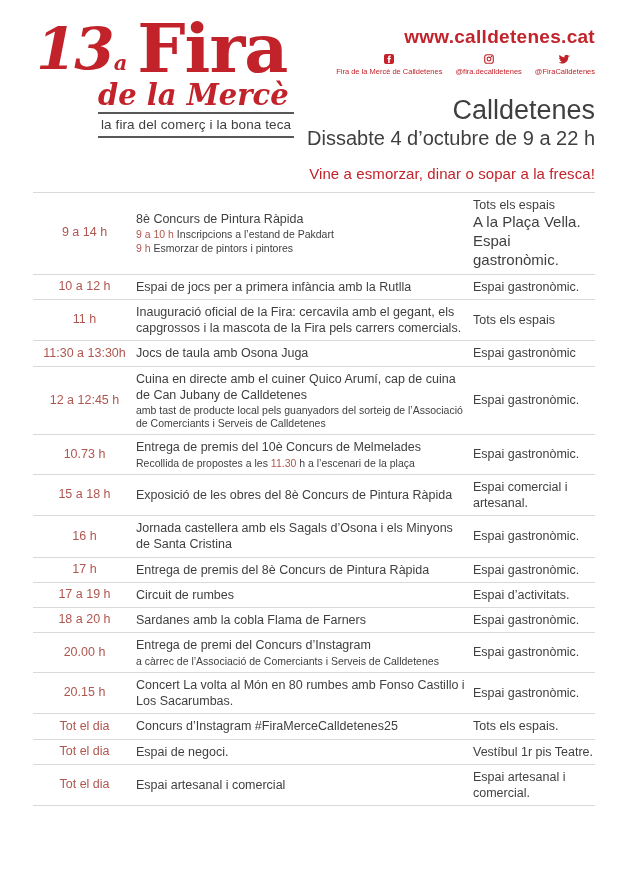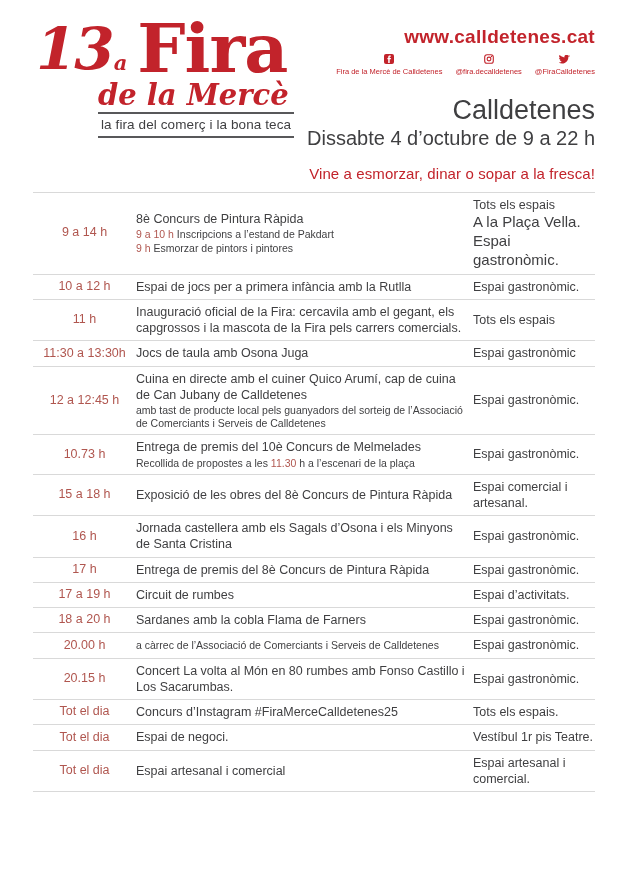--- a/index.html
+++ b/index.html
@@ -215,20 +215,21 @@
       <div class="event-title">Sardanes amb la cobla Flama de Farners</div>
     </div>
     <div class="col-loc">
       <div class="loc-main">Espai gastronòmic.</div>
     </div>
   </div>
 
   <div class="row">
     <div class="col-time">20.00 h</div>
     <div class="col-event">
+      <div class="event-title">Entrega de premi del Concurs d’Instagram</div>
     <div class="event-sub"><span class="seg-dark">a càrrec de l’Associació de Comerciants i Serveis de Calldetenes</span></div>
         </div>
     <div class="col-loc">
       <div class="loc-main">Espai gastronòmic.</div>
     </div>
   </div>
 
   <div class="row">
     <div class="col-time">20.15 h</div>
     <div class="col-event">

